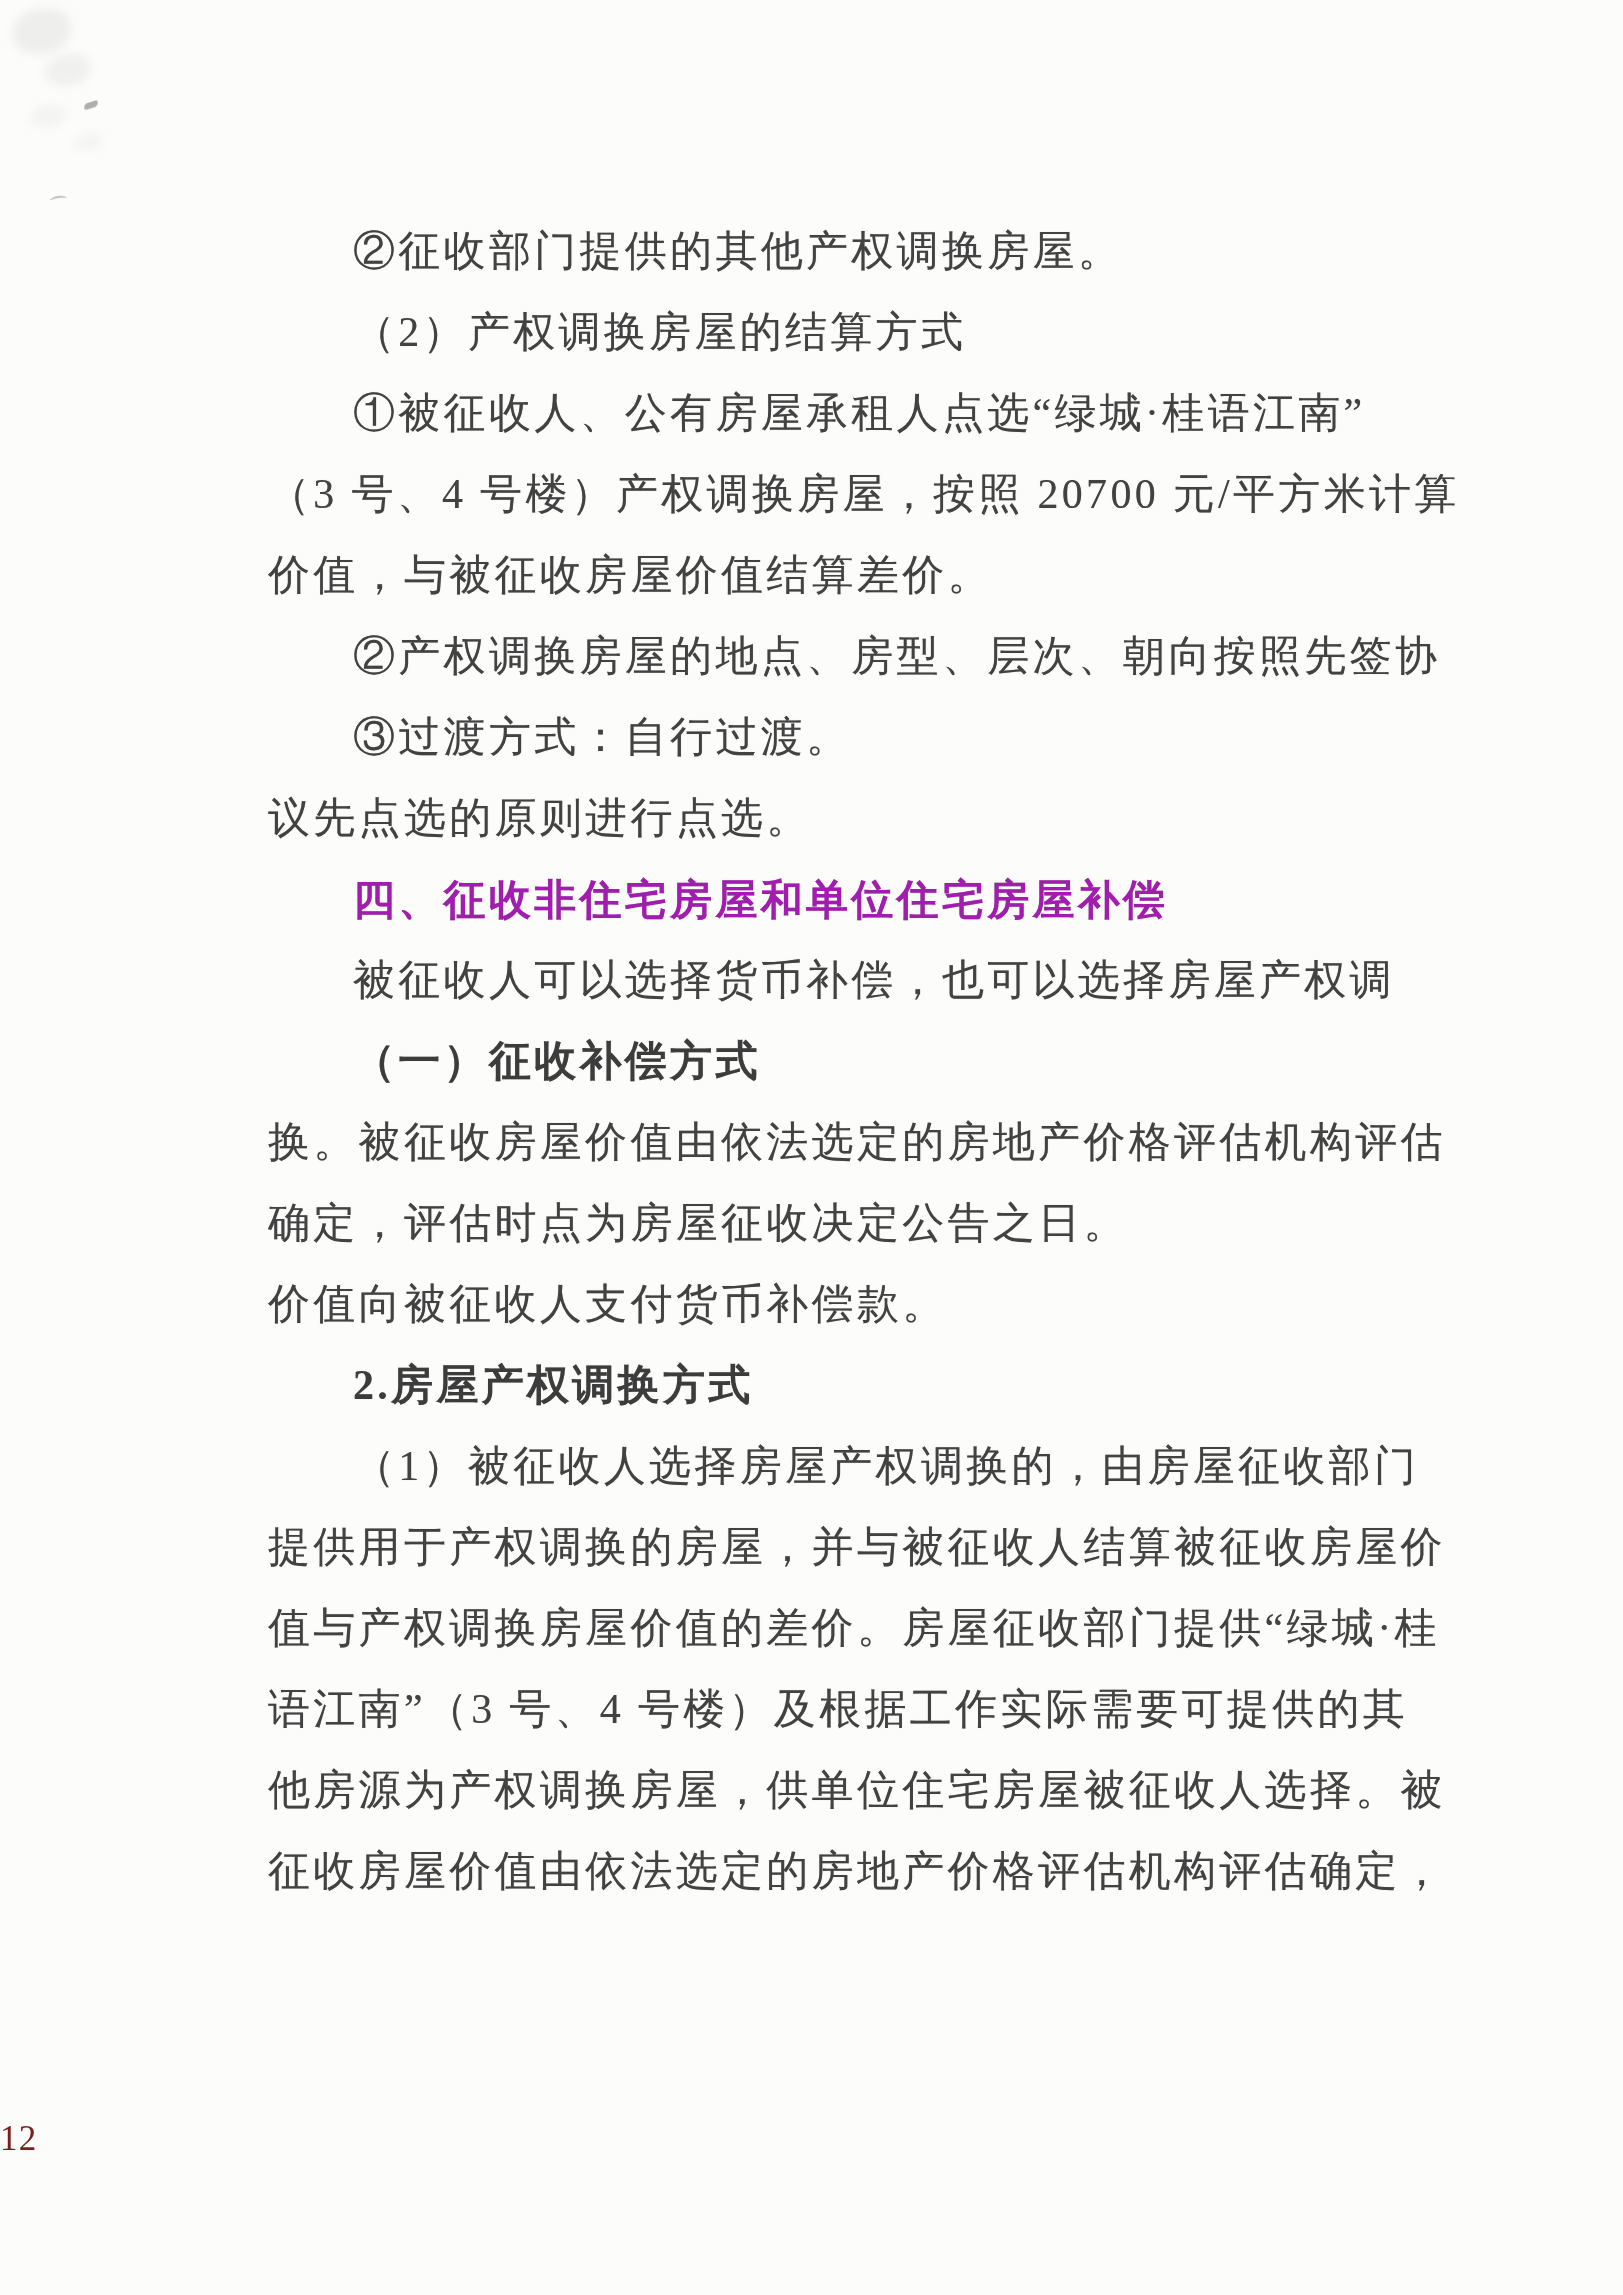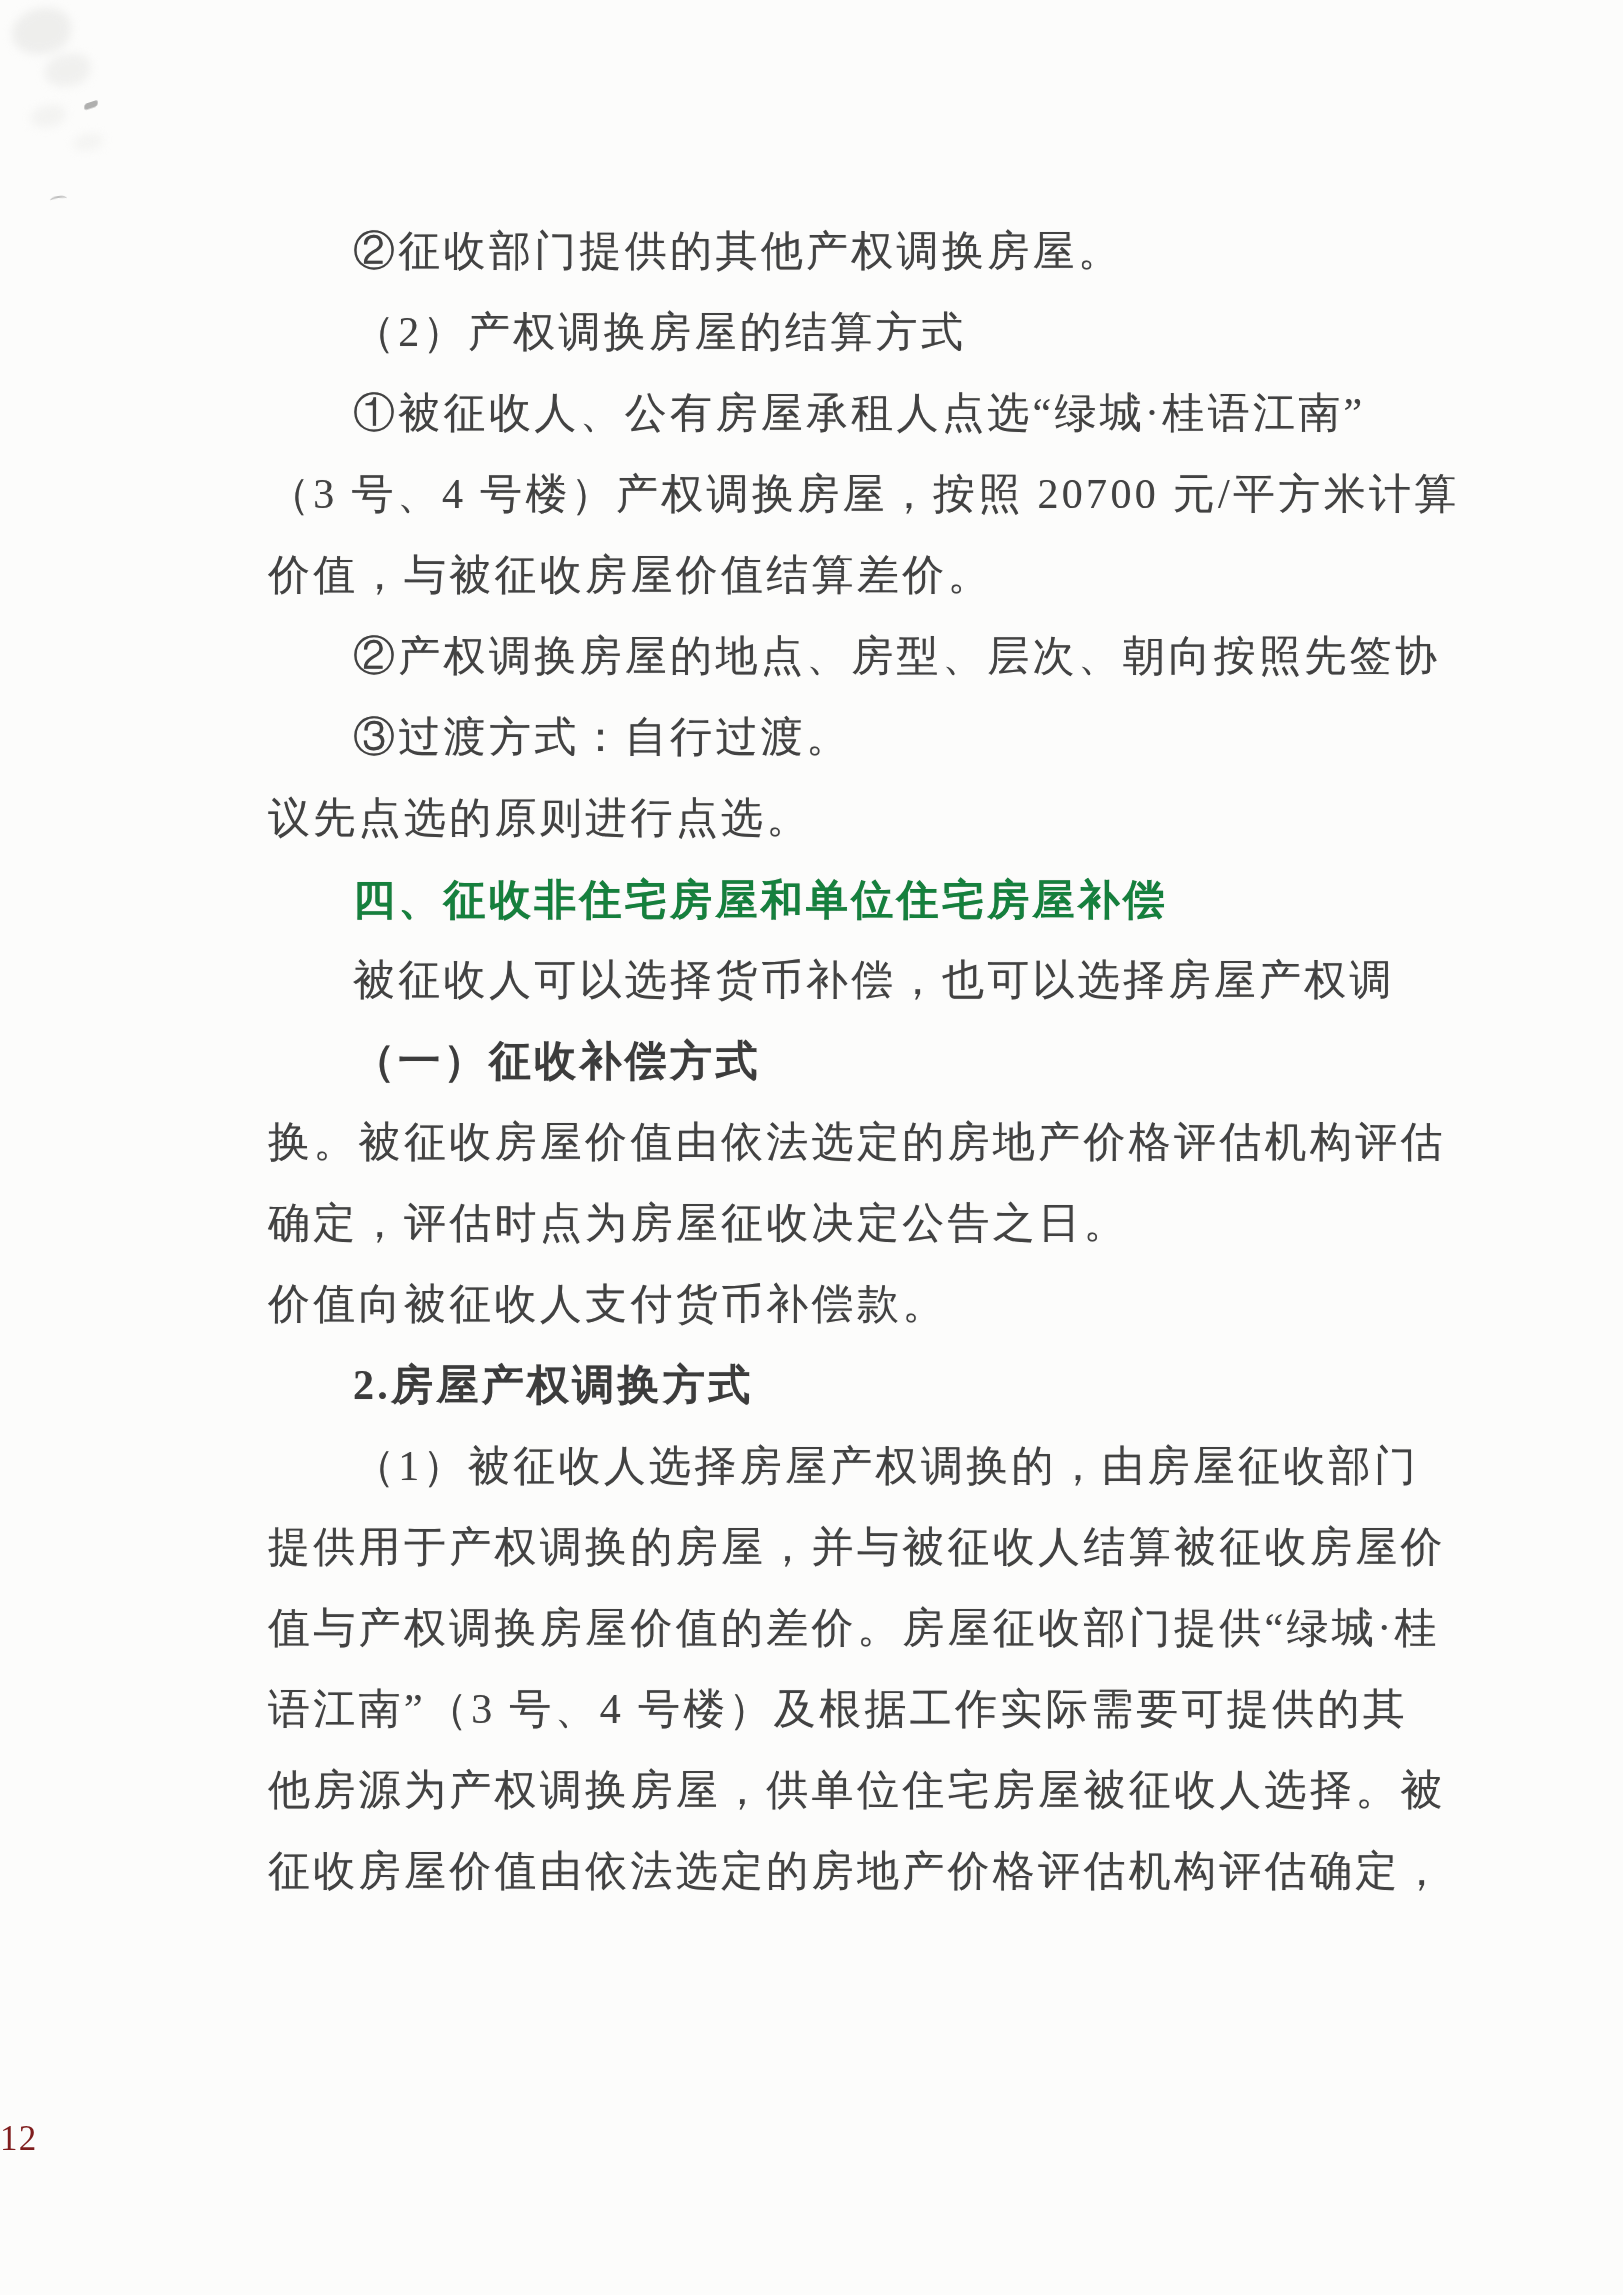--- a/index.html
+++ b/index.html
@@ -29,21 +29,21 @@
     line-height: 81px;
     font-size: 42px;
     letter-spacing: 3.3px;
     white-space: pre;
     text-shadow: 0 0 0.7px rgba(70,70,70,0.45);
   }
   .indent { padding-left: 85px; }
   .h-hei {
     font-family: "Liberation Sans", "DejaVu Sans", sans-serif;
     font-weight: 700;
-    color: #15803d;
+    color: #a21caf;
   }
   .h-bold {
     font-weight: 700;
     color: #3c3c3c;
   }
   .page-number {
     position: absolute;
     left: 0;
     top: 2119px;
     width: 1623px;

